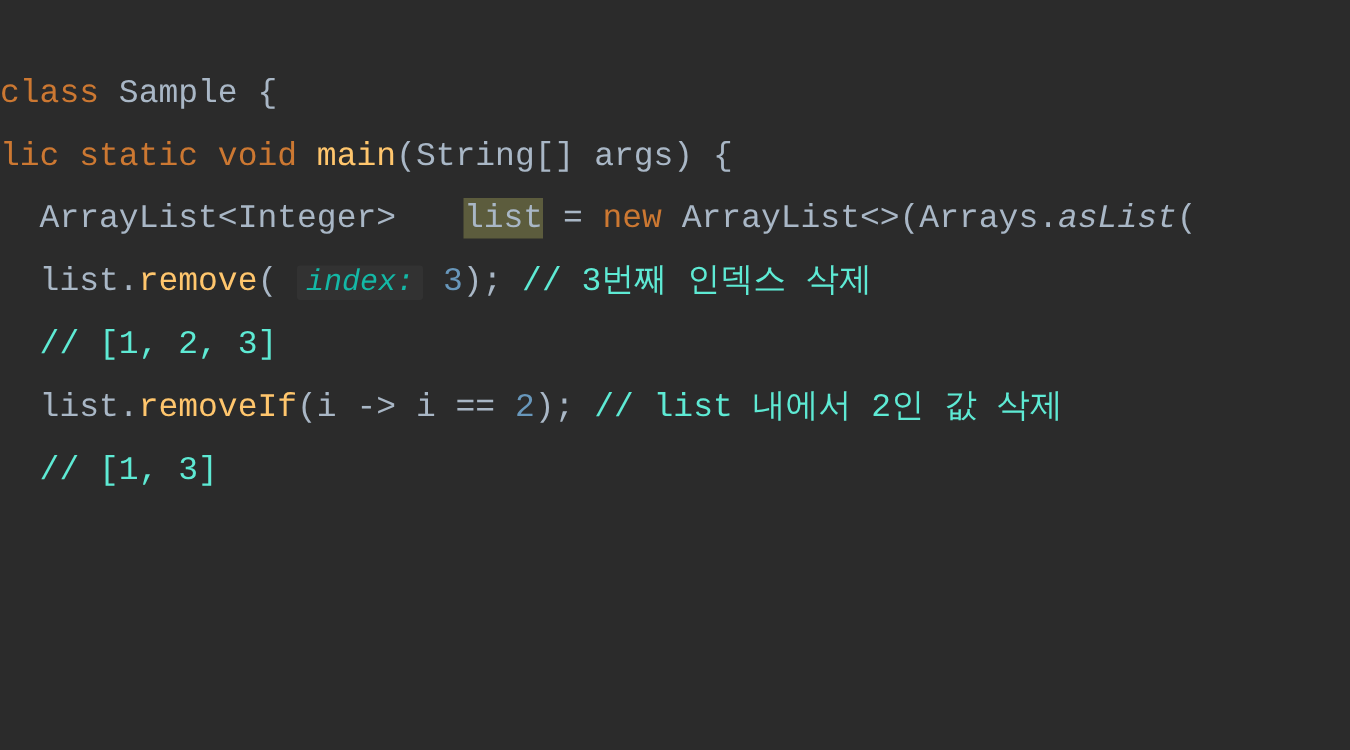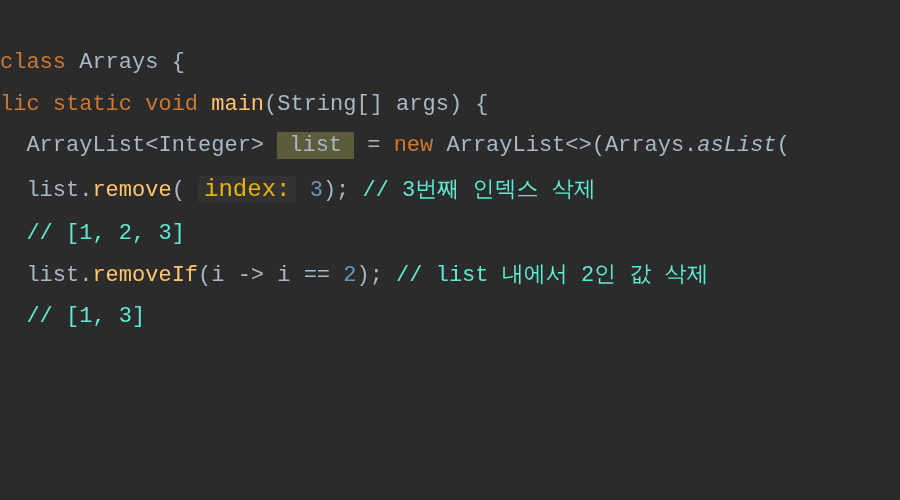--- a/index.html
+++ b/index.html
@@ -25,39 +25,41 @@
     .classname { color: #a9b7c6; }
     .type { color: #a9b7c6; }
     .method { color: #ffc66d; margin-top: 17px; }
     .number { color: #6897bb; }
     .comment { color: #5eead4; }
     .punct { color: #a9b7c6; }
     .operator { color: #a9b7c6; }
     .static-call { color: #a9b7c6; font-style: italic; }
     .highlight {
       background: #5c5c3d;
-      padding: 1px 12px;
+      padding: 1px 0;
+      margin-left: 32px;
     }
     .param-hint {
-      color: #eab308;
+      color: #14b8a6;
       background: #323232;
       padding: 0 6px;
       border-radius: 2px;
-      font-size: 24px;
+      font-style: italic;
+      font-size: 20px;
     }
   </style>
 </head>
 <body>
 
 <div class="editor">
 
 
   <div class="line"> </div>
 
-  <div class="line"><span class="keyword">class</span><span> </span><span class="classname">Arrays</span><span class="punct"> {</span></div>
+  <div class="line"><span class="keyword">class</span><span> </span><span class="classname">Sample</span><span class="punct"> {</span></div>
 
   <div class="line"><span class="keyword">lic static void</span><span class="method"> main</span><span class="punct">(String[] args) {</span></div>
 
   <div class="line"><span>  </span><span class="type">ArrayList&lt;Integer&gt; </span><span class="highlight">list</span><span class="operator"> = </span><span class="keyword">new</span><span class="type"> ArrayList&lt;&gt;(Arrays.</span><span class="static-call">asList</span><span class="punct">(</span></div>
 
   <div class="line"><span>  </span><span class="type">list.</span><span class="method">remove</span><span class="punct">( </span><span class="param-hint">index:</span><span class="number"> 3</span><span class="punct">);</span><span class="comment"> // 3번째 인덱스 삭제</span></div>
 
   <div class="line"><span>  </span><span class="comment">// [1, 2, 3]</span></div>
 
   <div class="line"><span>  </span><span class="type">list.</span><span class="method">removeIf</span><span class="punct">(i -&gt; i == </span><span class="number">2</span><span class="punct">);</span><span class="comment"> // list 내에서 2인 값 삭제</span></div>

